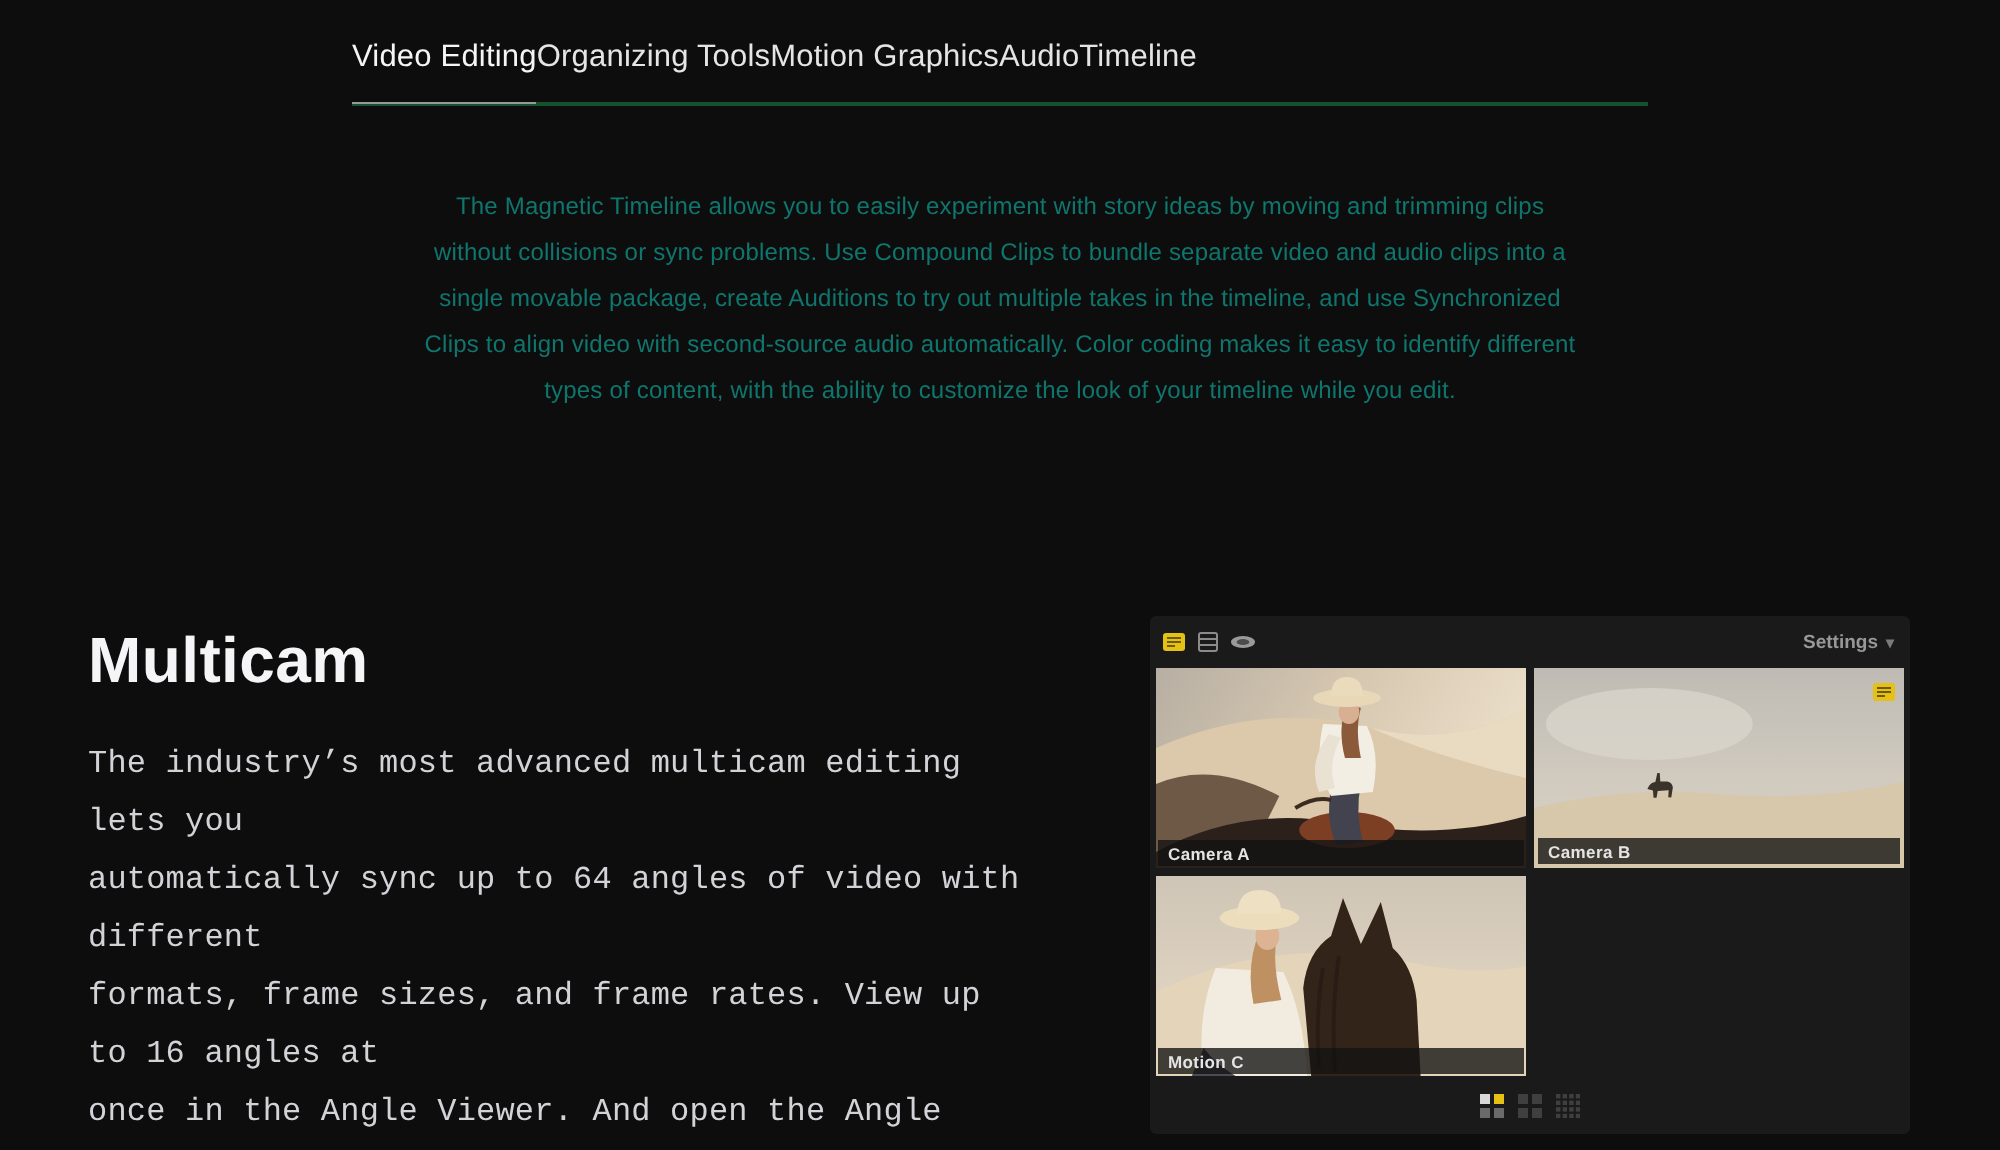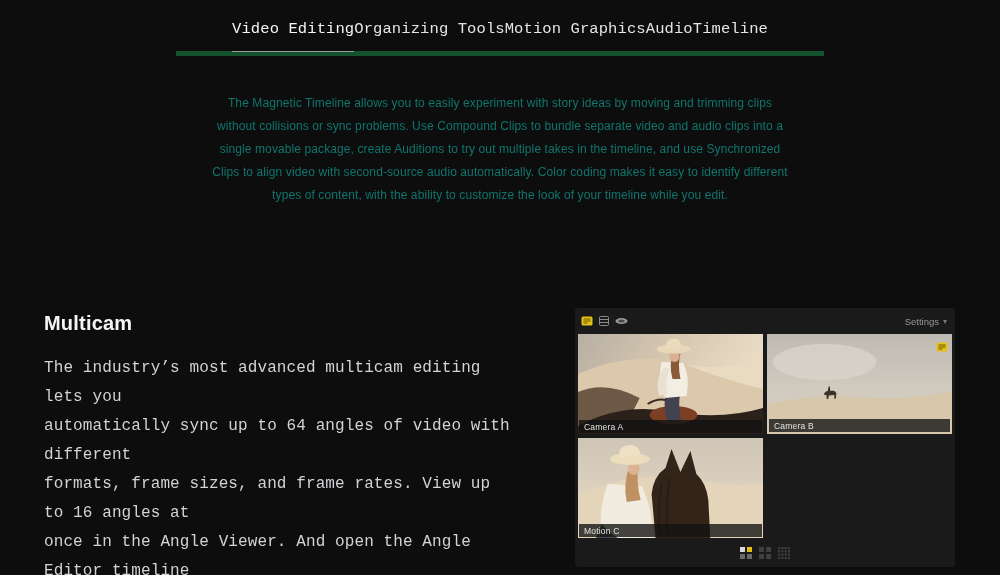--- a/index.html
+++ b/index.html
@@ -7,23 +7,22 @@
   body {
     width:1000px; height:575px; overflow:hidden; position:relative;
     background:#0d0d0d;
     font-family:"Liberation Sans", sans-serif;
     -webkit-font-smoothing:antialiased;
   }
 
   
   .nav {
     position:absolute; left:176px; top:14px; width:648px;
-    display:flex; justify-content:center; align-items:flex-end;
-    border-bottom:5px solid #14532d;
-    font-family:Liberation Mono, monospace;
+    display:flex; justify-content:flex-start; align-items:flex-end;
+    border-bottom:2px solid #14532d;
   }
   .tab {
     font-size:15.5px; color:#e5e5e5; padding:6px 0 13px; cursor:pointer;
     letter-spacing:.1px; white-space:nowrap;
   }
   .tab.active {
     color:#f5f5f7;
     border-bottom:1px solid #98989d;
     margin-bottom:-1px;
   }
@@ -31,32 +30,32 @@
   
   .intro {
     position:absolute; left:0; right:0; top:80px;
     text-align:center; color:#0f766e; font-size:12px; line-height:23px;
     white-space:pre-line; letter-spacing:.1px;
   }
 
   
   .mc-text { position:absolute; left:44px; top:312px; width:475px; }
   .mc-heading {
-    margin:0 0 19px; font-size:20px; font-weight:700; color:#f5f5f7;
+    margin:0 0 19px; font-size:32px; font-weight:700; color:#f5f5f7;
     letter-spacing:.2px;
   }
   .mc-body {
     margin:0; font-size:16px; line-height:29px; color:#d2d2d7;
     white-space:pre-line; letter-spacing:.1px;font-family:Liberation Mono, monospace;
   }
 
   
   .viewer {
     position:absolute; left:575px; top:308px; width:380px; height:259px;
-    background:#1a1a1a; border-radius:3px;
+    background:#1a1a1a; border-radius:3px;font-weight:bold;
   }
   .v-toolbar {
     height:26px; display:flex; align-items:center; padding:0 8px 0 6px;
   }
   .v-tools { display:flex; align-items:center; gap:6px; }
   .v-tool { display:flex; align-items:center; cursor:pointer; }
   .v-spacer { flex:1; }
   .v-settings {
     display:flex; align-items:center; gap:4px; cursor:pointer;
     color:#98989a; font-size:9.5px;

